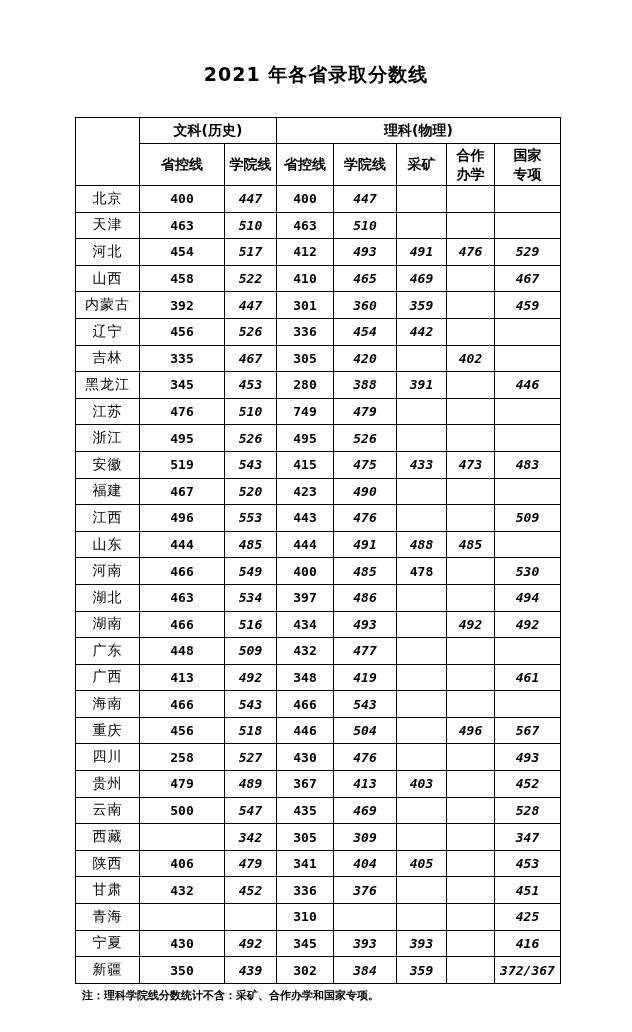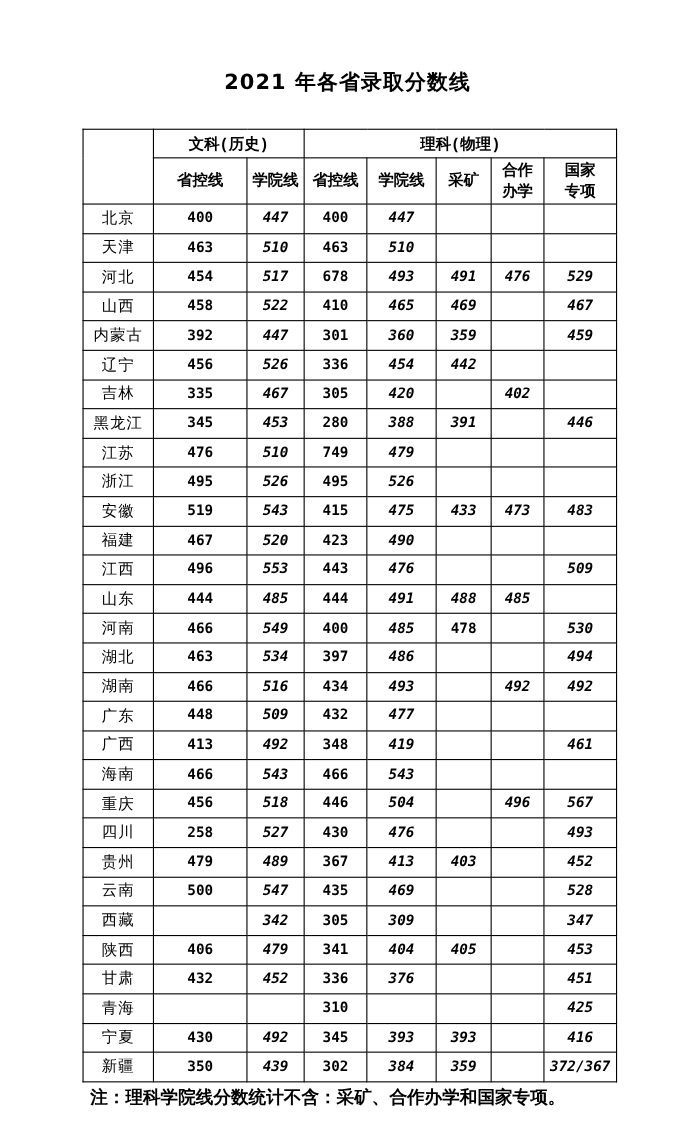--- a/index.html
+++ b/index.html
@@ -1,27 +1,27 @@
 <!DOCTYPE html>
 <html><head>
 <meta charset="utf-8">
 <style>
   html, body { margin:0; padding:0; background:#ffffff; }
   body { width:632px; height:1032px; position:relative; font-family:"DejaVu Sans", sans-serif; color:#000; overflow:hidden; }
   .title { position:absolute; left:0; width:632px; top:62px; text-align:center; font-size:19px; font-weight:bold; letter-spacing:1px; }
   table { position:absolute; left:75px; top:117px; border-collapse:collapse; table-layout:fixed; }
   td, th { border:1px solid #000; padding:0; text-align:center; vertical-align:middle; font-size:14px; }
   th { font-weight:bold; }
-  .h1 th { height:25px;font-family:Liberation Mono, monospace; }
+  .h1 th { height:25px; }
   .h2 th { height:41px; line-height:19px; }
   td { height:25.6px; }
   td.prov { font-weight:normal; font-size:14px; letter-spacing:1px; }
   td.num { font-family:"DejaVu Sans Mono", monospace; font-weight:bold; font-size:13px; }
   td.it { font-family:"DejaVu Sans Mono", monospace; font-style:italic; font-weight:bold; font-size:13px; }
-  .note { position:absolute; left:82px; top:988px; font-size:16px; font-weight:bold; }
+  .note { position:absolute; left:82px; top:988px; font-size:11px; font-weight:bold; }
 </style>
 </head>
 <body>
 
 <div class="title">2021 年各省录取分数线</div>
 
 <table>
   <colgroup>
     <col style="width:64px">
       <col style="width:85px">
@@ -66,21 +66,21 @@
         <td class="num">463</td>
         <td class="it">510</td>
         <td class="it"></td>
         <td class="it"></td>
         <td class="it"></td>
       </tr>
       <tr>
         <td class="prov">河北</td>
         <td class="num">454</td>
         <td class="it">517</td>
-        <td class="num">678</td>
+        <td class="num">412</td>
         <td class="it">493</td>
         <td class="it">491</td>
         <td class="it">476</td>
         <td class="it">529</td>
       </tr>
       <tr>
         <td class="prov">山西</td>
         <td class="num">458</td>
         <td class="it">522</td>
         <td class="num">410</td>

